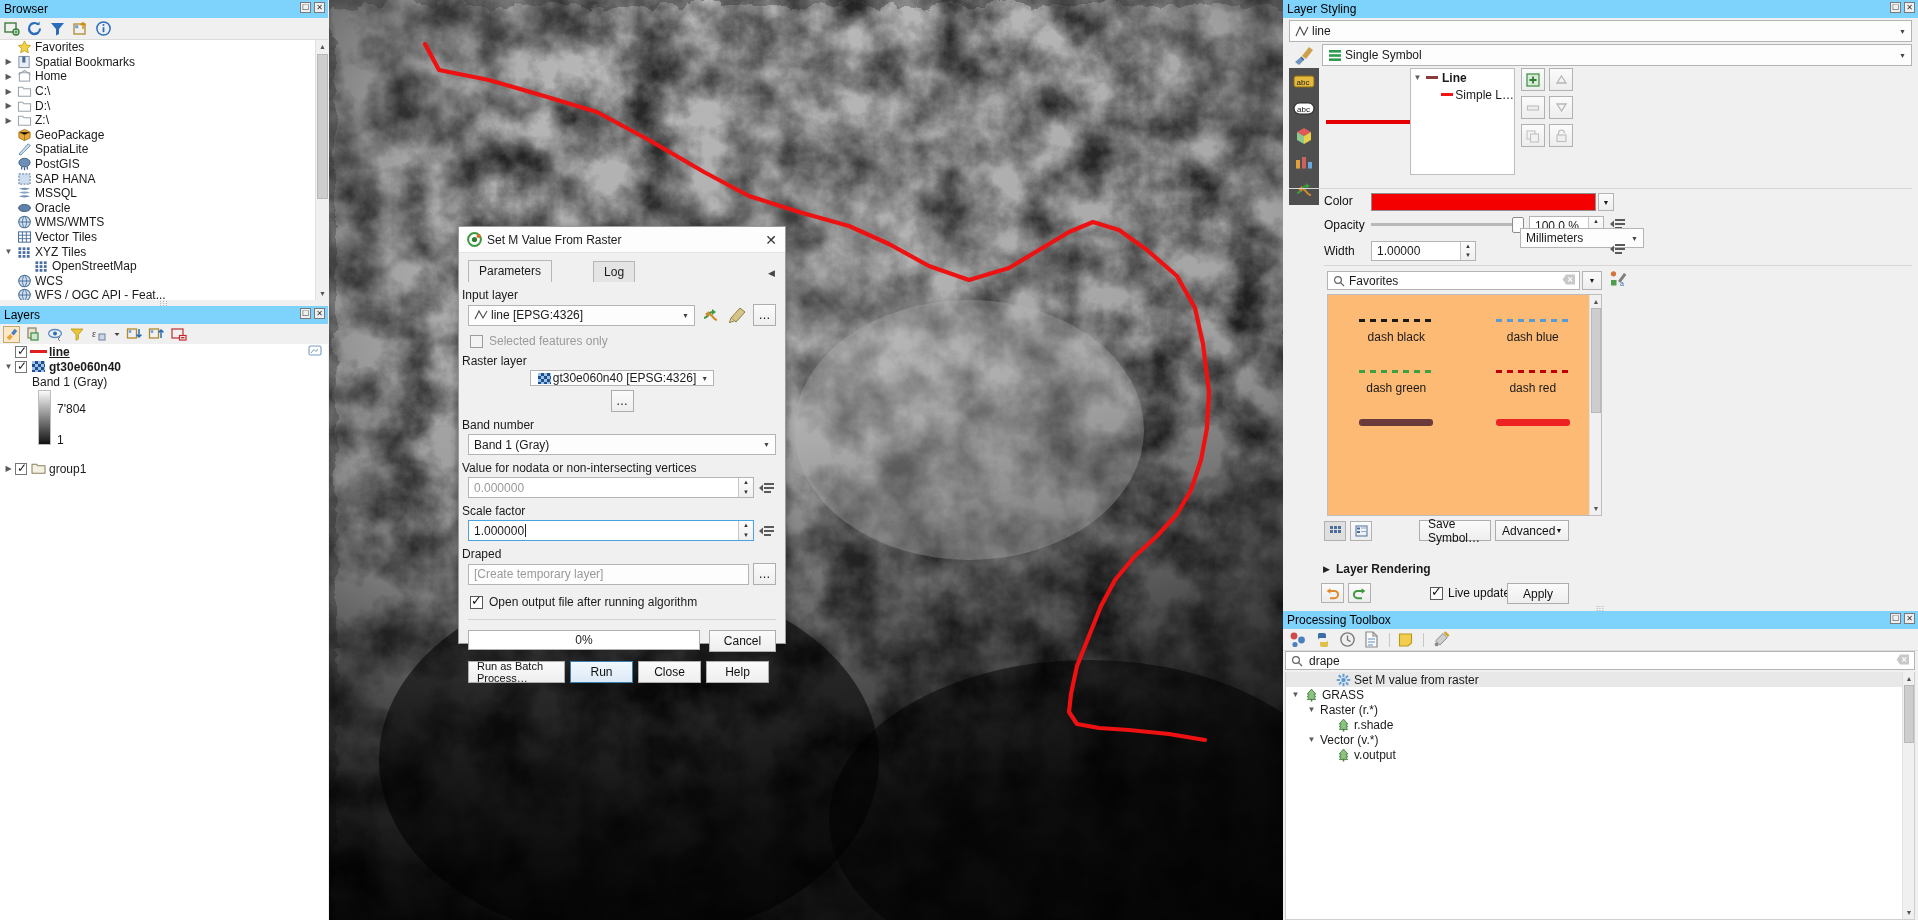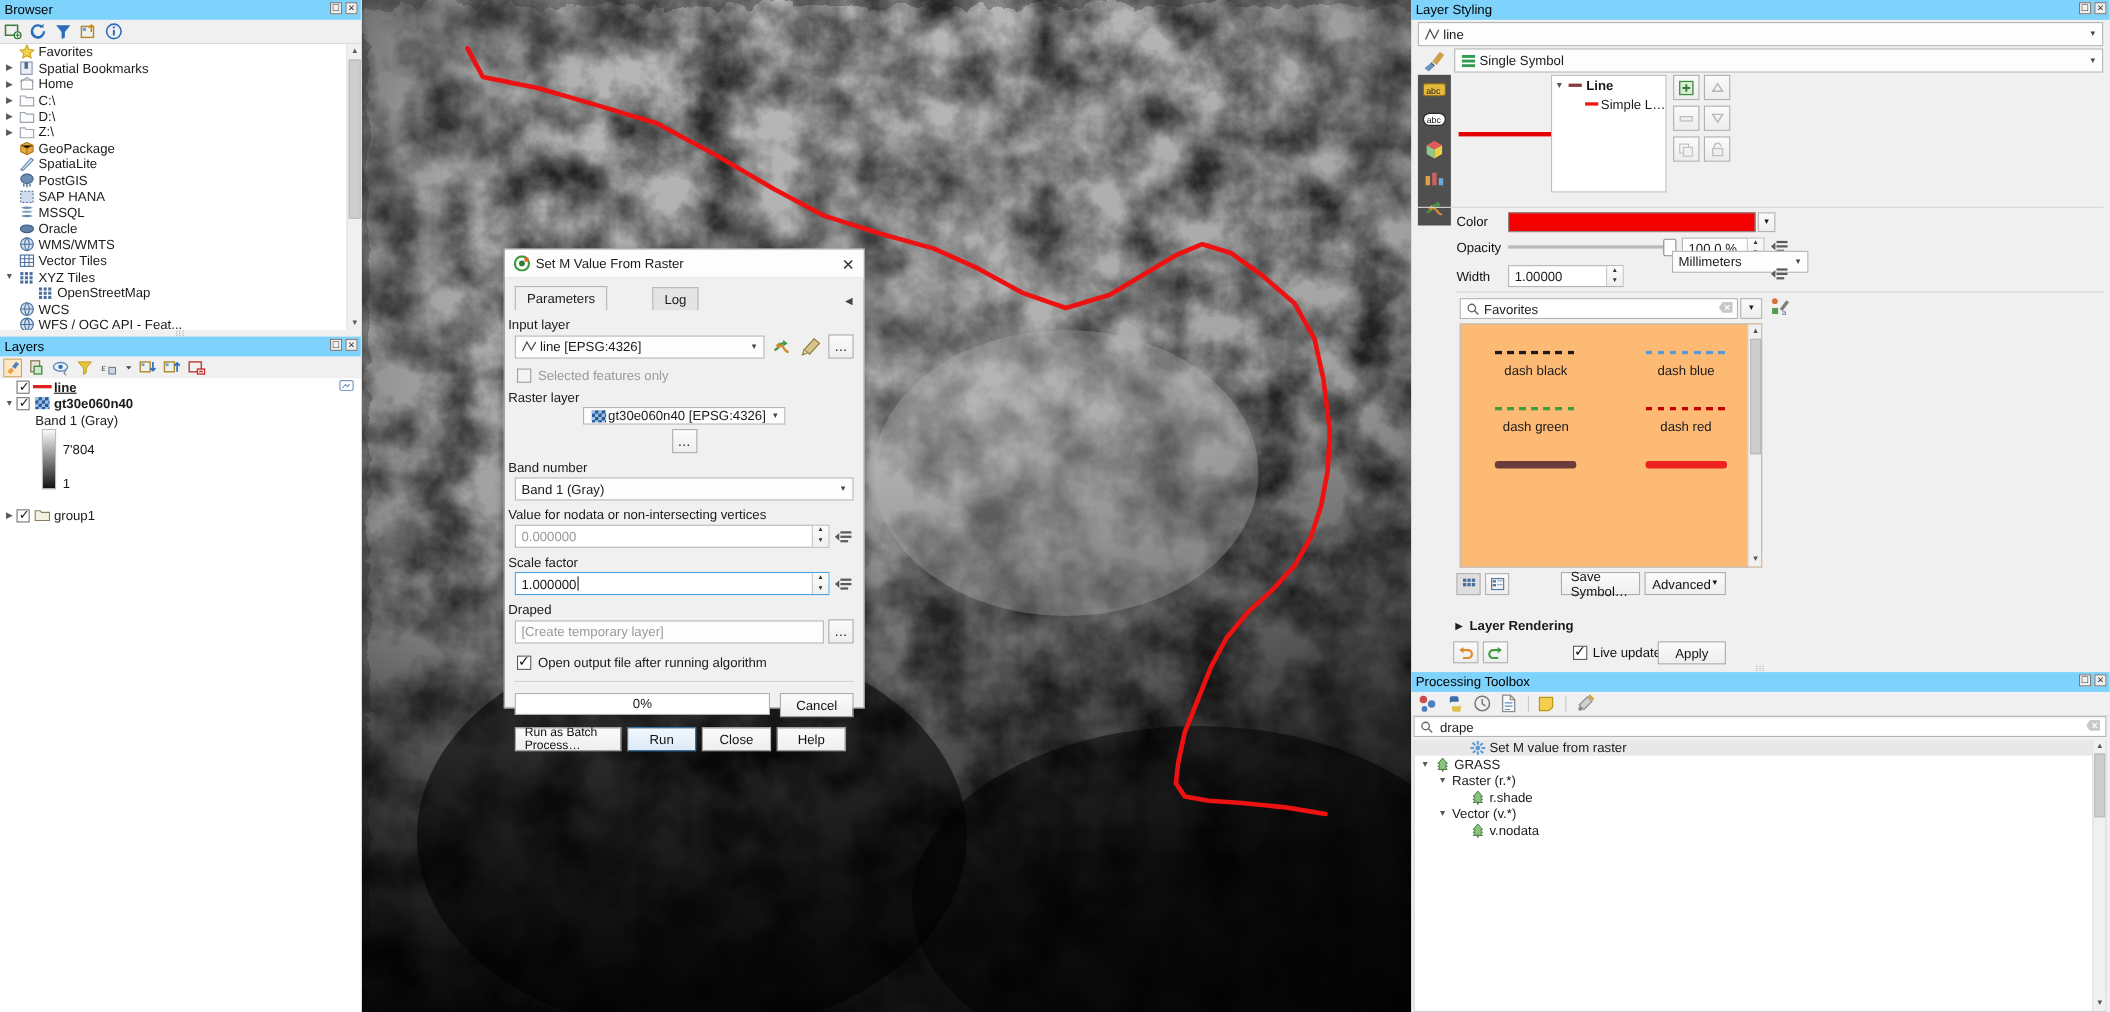--- a/index.html
+++ b/index.html
@@ -998,21 +998,21 @@
             <span class="arrow d"></span>
             <span class="ic" style="flex: 0 0 0px; width: 0px;"></span>
             <span class="lbl">Vector (v.*)</span>
           </div>
           <div class="trow" style="height: 15px; padding-left: 35px;">
             <span class="arrow"></span>
             <span class="ic"><svg width="15" height="14" viewBox="0 0 16 15">
                 <path d="M8 1.2l4.6 5.3-2 .4 2 2.6-2 .4 1.8 2.5H3.6l1.8-2.5-2-.4 2-2.6-2-.4z" fill="#8cc37f" stroke="#3f7a3f" stroke-width=".9"></path>
                 <rect x="7.2" y="11.5" width="1.6" height="3" fill="#5c7a3f"></rect>
               </svg></span>
-            <span class="lbl">v.nodata</span>
+            <span class="lbl">v.output</span>
           </div>
         </div>
     </div>
   </div>
 
   <div id="dialog">
     <div class="dtitle">
       <span style="width:20px;display:inline-flex;align-items:center;">
         <svg width="15" height="15" viewBox="0 0 15 15">
             <circle cx="7.5" cy="7.5" r="6.4" fill="none" stroke="#3f9a3f" stroke-width="2"></circle>

